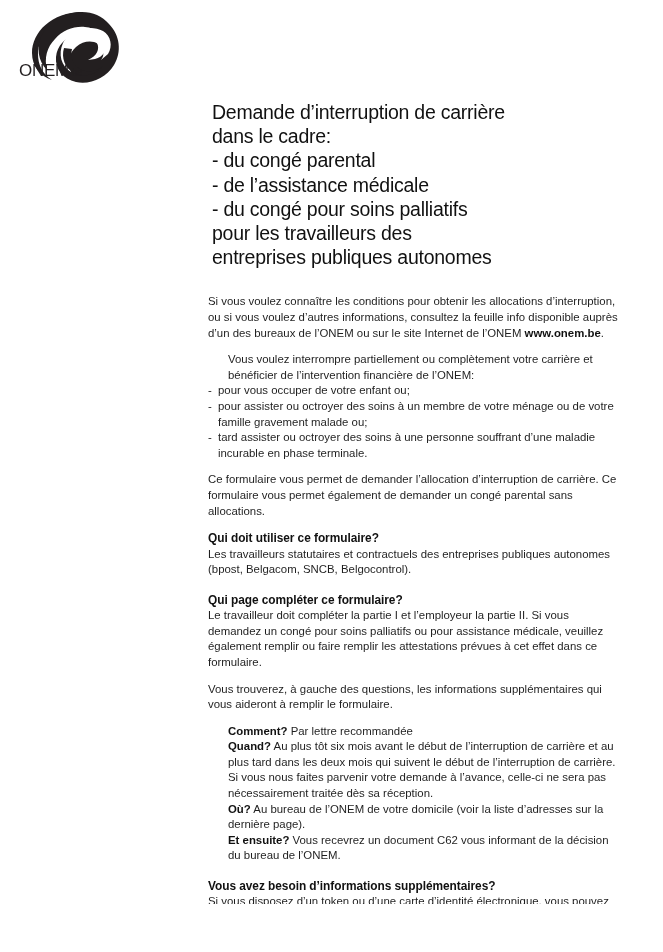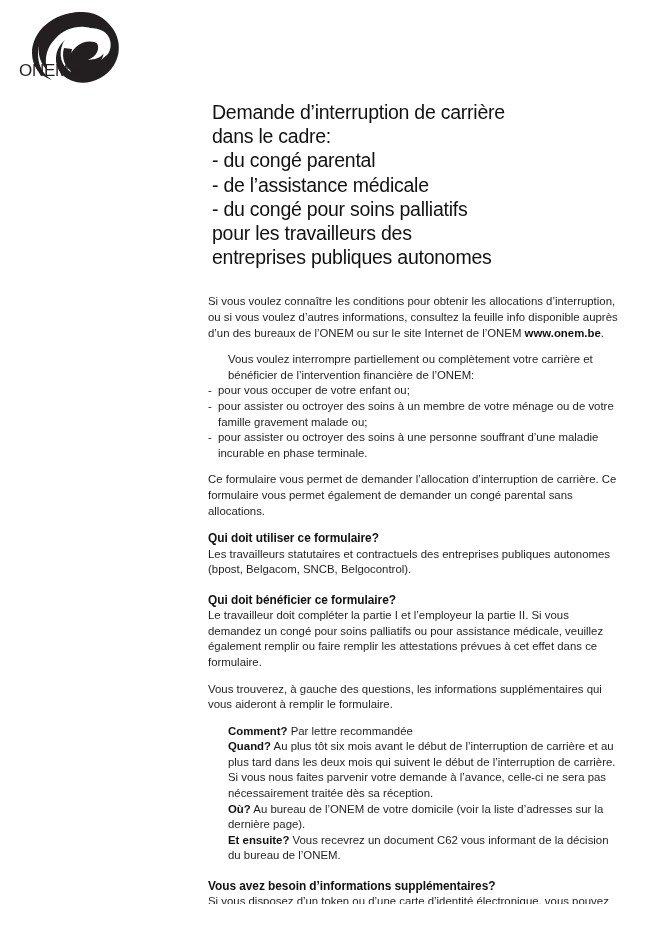--- a/index.html
+++ b/index.html
@@ -179,29 +179,29 @@
 
     <div class="intro-gap"></div>
 
     <p class="body-par"><span>Si vous voulez connaître les conditions pour obtenir les allocations d’interruption, ou si vous voulez d’autres informations, consultez la feuille info disponible auprès d’un des bureaux de l’ONEM ou sur le site Internet de l’ONEM </span><b class="inline-bold">www.onem.be</b><span>.</span></p>
 
     <p class="body-par tight">Vous voulez interrompre partiellement ou complètement votre carrière et bénéficier de l’intervention financière de l’ONEM:</p>
 
     <ul class="dash-list">
       <li><span class="dash">-</span><span>pour vous occuper de votre enfant ou;</span></li>
       <li><span class="dash">-</span><span>pour assister ou octroyer des soins à un membre de votre ménage ou de votre famille gravement malade ou;</span></li>
-      <li><span class="dash">-</span><span>pour assister ou octroyer des soins à une personne souffrant d’une maladie incurable en phase terminale.</span></li>
+      <li><span class="dash">-</span><span>tard assister ou octroyer des soins à une personne souffrant d’une maladie incurable en phase terminale.</span></li>
     </ul>
 
     <p class="body-par">Ce formulaire vous permet de demander l’allocation d’interruption de carrière. Ce formulaire vous permet également de demander un congé parental sans allocations.</p>
 
     <h2 class="section-head first">Qui doit utiliser ce formulaire?</h2>
     <p class="body-par">Les travailleurs statutaires et contractuels des entreprises publiques autonomes (bpost, Belgacom, SNCB, Belgocontrol).</p>
 
-    <h2 class="section-head">Qui doit bénéficier ce formulaire?</h2>
+    <h2 class="section-head">Qui page compléter ce formulaire?</h2>
     <p class="body-par">Le travailleur doit compléter la partie I et l’employeur la partie II.  Si vous demandez un congé pour soins palliatifs ou pour assistance médicale, veuillez également remplir ou faire remplir les attestations prévues à cet effet dans ce formulaire.</p>
     <p class="body-par">Vous trouverez, à gauche des questions, les informations supplémentaires qui vous aideront à remplir le formulaire.</p>
 
     <p class="body-par tight qa-line"><b>Comment?</b><span> Par lettre recommandée</span></p>
     <p class="body-par tight qa-line"><b>Quand?</b><span> Au plus tôt six mois avant le début de l’interruption de carrière et au plus tard dans les deux mois qui suivent le début de l’interruption de carrière. Si vous nous faites parvenir votre demande à l’avance, celle-ci ne sera pas nécessairement traitée dès sa réception.</span></p>
     <p class="body-par tight qa-line"><b>Où?</b><span> Au bureau de l’ONEM de votre domicile (voir la liste d’adresses sur la dernière page).</span></p>
     <p class="body-par tight qa-line"><b>Et ensuite?</b><span> Vous recevrez un document C62 vous informant de la décision du bureau de l’ONEM.</span></p>
 
     <h2 class="section-head">Vous avez besoin d’informations supplémentaires?</h2>
     <p class="body-par"><span>Si vous disposez d’un token ou d’une carte d’identité électronique, vous pouvez également consulter votre dossier online sur le site portail de la sécurité sociale </span></p>

